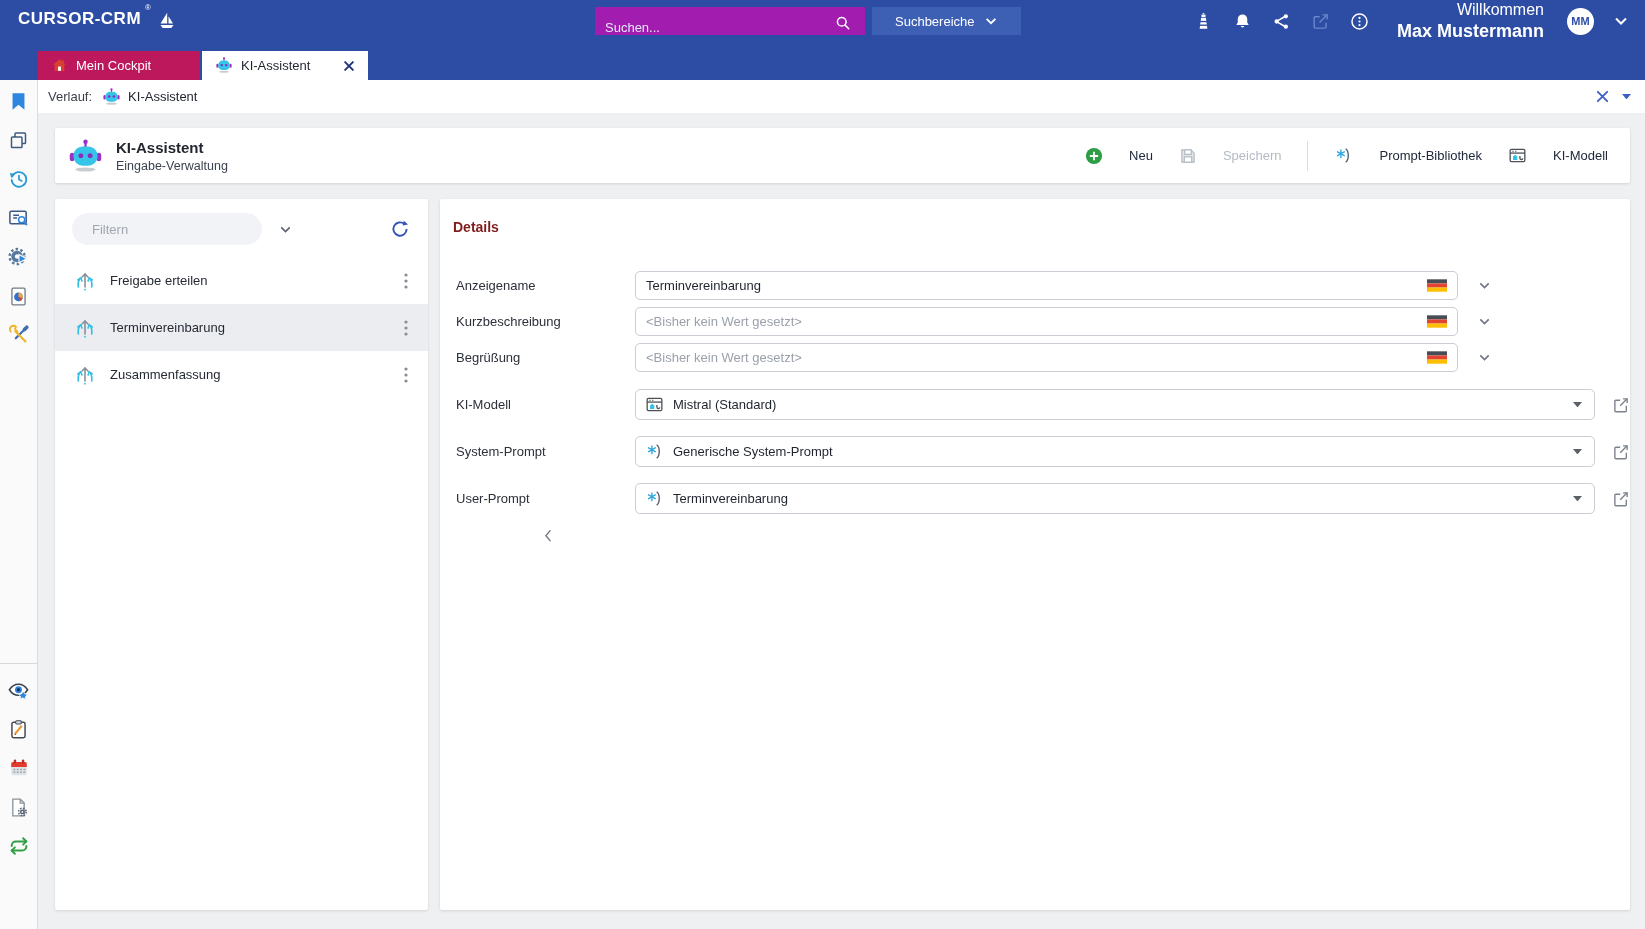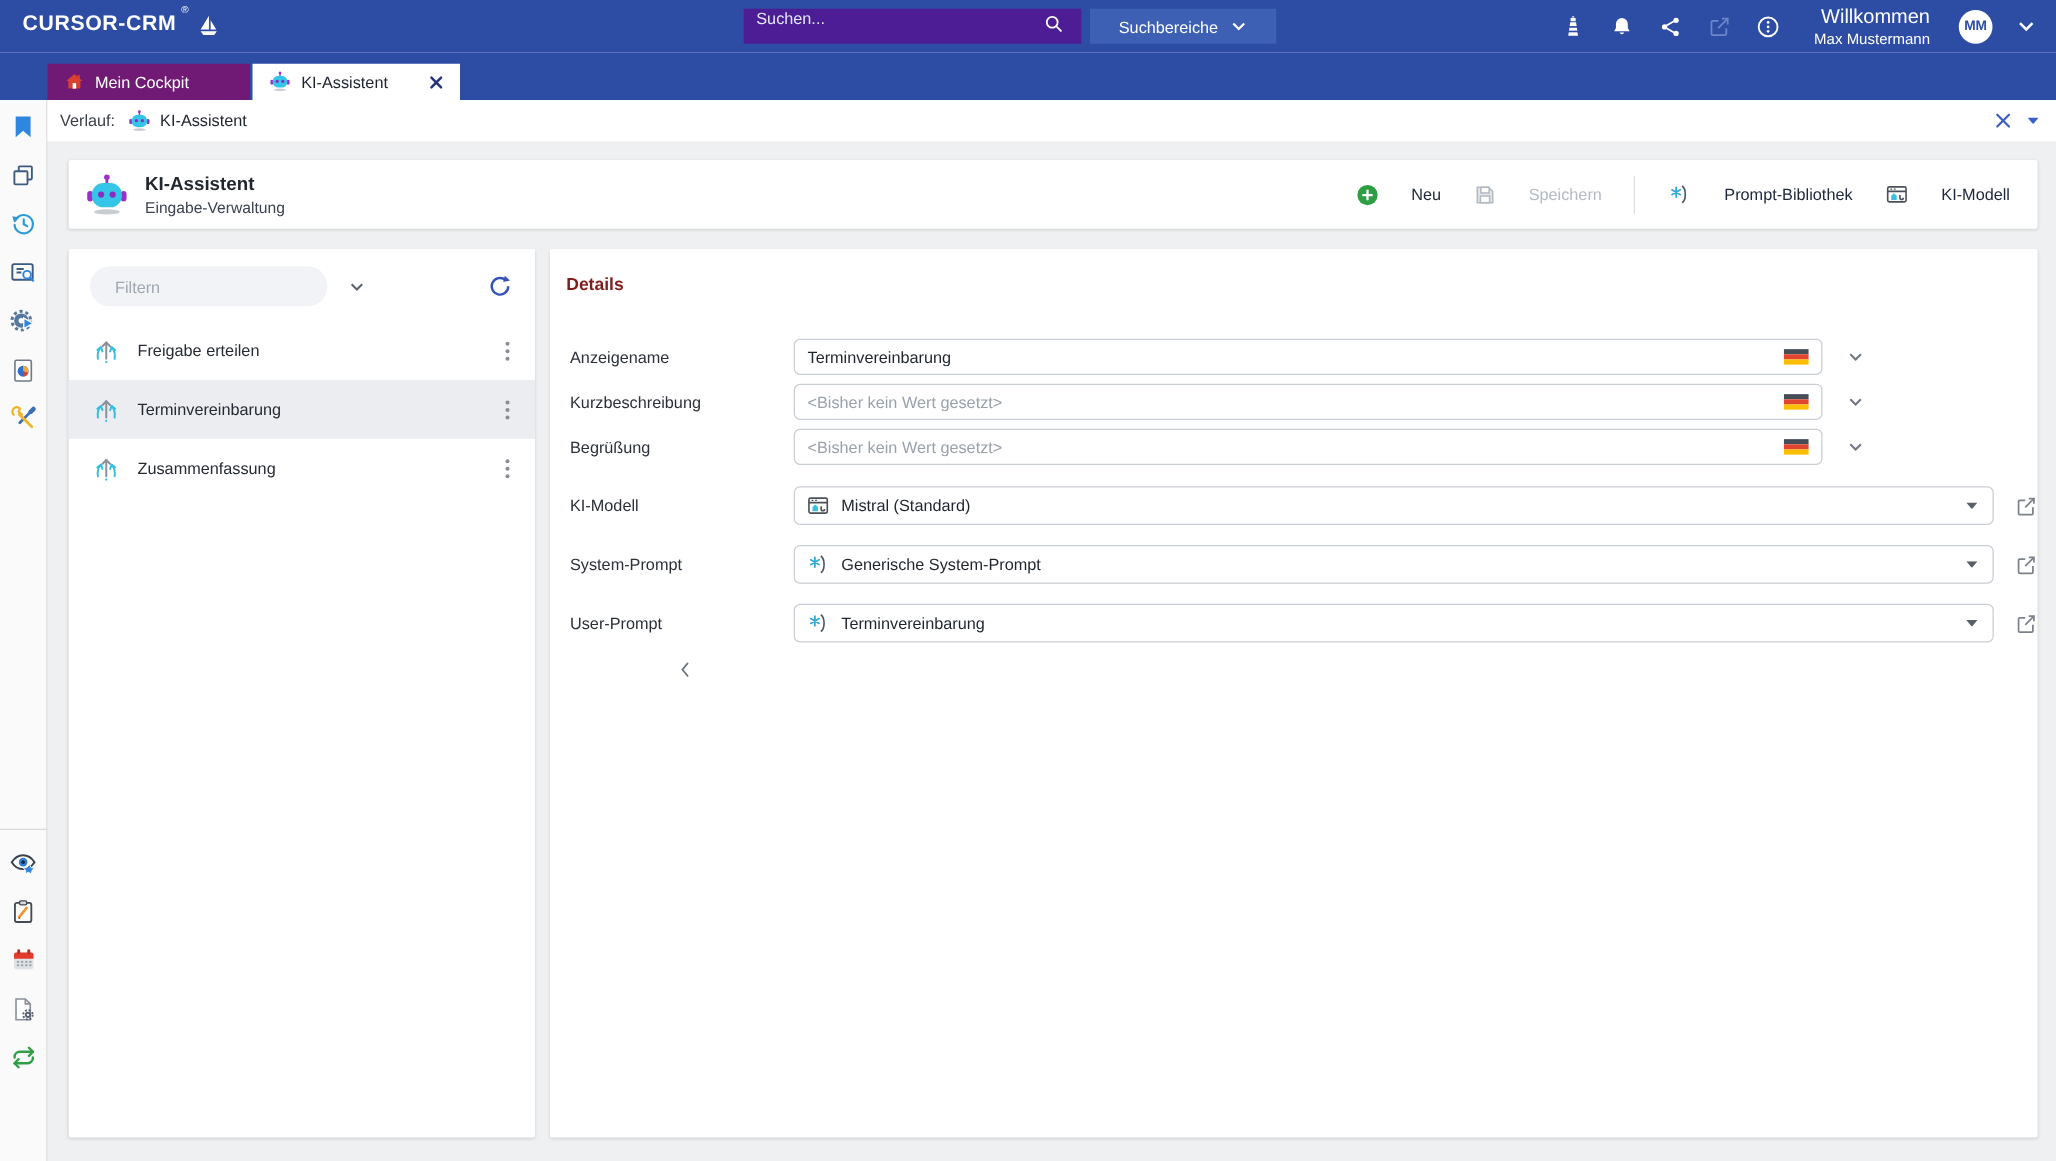--- a/index.html
+++ b/index.html
@@ -14,50 +14,50 @@
   
   .topbar {
     position:relative; height:42px; background:#2d4da4;
     display:flex; align-items:center; padding:0 12px 0 18px;
   }
   .logo { display:flex; gap:4px; color:#fff; }
   .logo-text { font-size:17px; font-weight:bold; letter-spacing:.5px; }
   .logo-reg { font-size:8px; vertical-align:top; position:relative; top:-6px; }
   .search-group { position:absolute; left:595px; top:7px; display:flex; gap:7px; }
   .search-box {
-    width:270px; height:28px; background:#4c1d95; display:flex; align-items:flex-start;
+    width:270px; height:28px; background:#a21caf; display:flex; align-items:flex-end;
     padding:0 10px;
   }
   .search-box input {
     flex:1; background:transparent; border:none; outline:none;
     color:#fff; font-size:13px; font-family:inherit;
   }
   .search-box input::placeholder { color:#e3e9f7; }
   .scope-btn {
     height:28px; background:#3d60b5; border:none; color:#fff; font-size:13px;
     display:flex; align-items:center; gap:9px; padding:0 23px; cursor:pointer;
     font-family:inherit;
   }
   .topbar-right { margin-left:auto; display:flex; align-items:center; gap:15px; }
   .tb-icon { display:flex; align-items:center; justify-content:center; width:24px; height:24px; cursor:pointer; }
   .welcome { text-align:right; color:#fff; line-height:1.25; margin-left:10px; }
   .welcome .l1 { font-size:16px; }
-  .welcome .l2 { font-size:12px; }
+  .welcome .l2 { font-size:18px;font-weight:bold; }
   .avatar {
     width:27px; height:27px; border-radius:50%; background:#fff; color:#2d4da4;
     font-size:11px; font-weight:bold; display:flex; align-items:center; justify-content:center;
     margin-left:8px; cursor:pointer;
   }
   
   .tabstrip { height:38px; background:#2d4da4; display:flex; align-items:flex-end; padding-left:38px; }
   .tab {
     height:29px; display:flex; align-items:center; gap:8px; padding:0 13px;
     font-size:13px; cursor:pointer; margin-right:2px;
   }
-  .tab-cockpit { background:#701a75; color:#fff; width:162px; }
+  .tab-cockpit { background:#be185d; color:#fff; width:162px; }
   .tab-active { background:#fff; color:#1e2430; width:166px; }
   .tab-close { margin-left:auto; display:flex; cursor:pointer; }
   
   .app-row { display:flex; height:849px; }
   .sidebar {
     width:38px; background:#fafafa; border-right:1px solid #dcdcdc;
     display:flex; flex-direction:column; align-items:center; padding-top:9px;
   }
   .sb-icon { width:26px; height:24px; display:flex; align-items:center; justify-content:center; margin-bottom:15px; cursor:pointer; }
   .sb-spacer { flex:1; }

